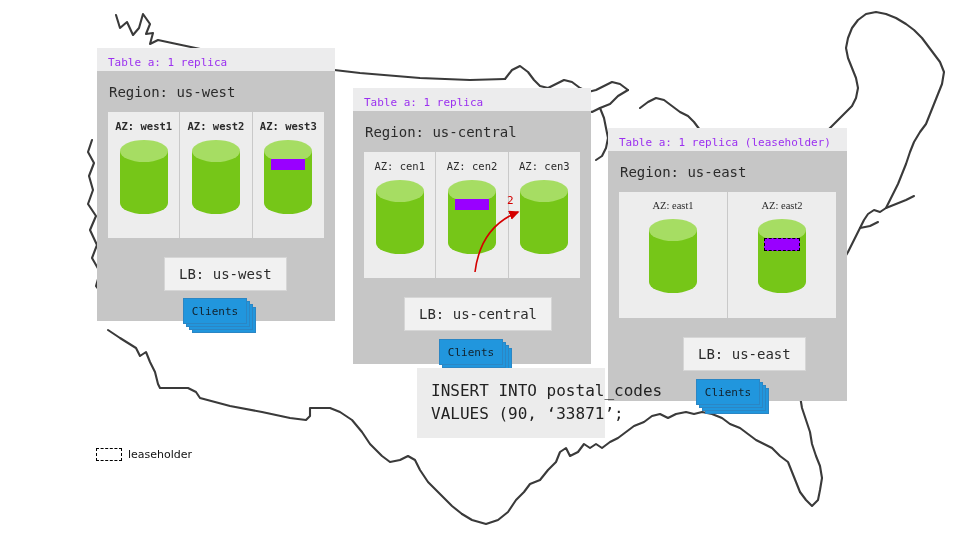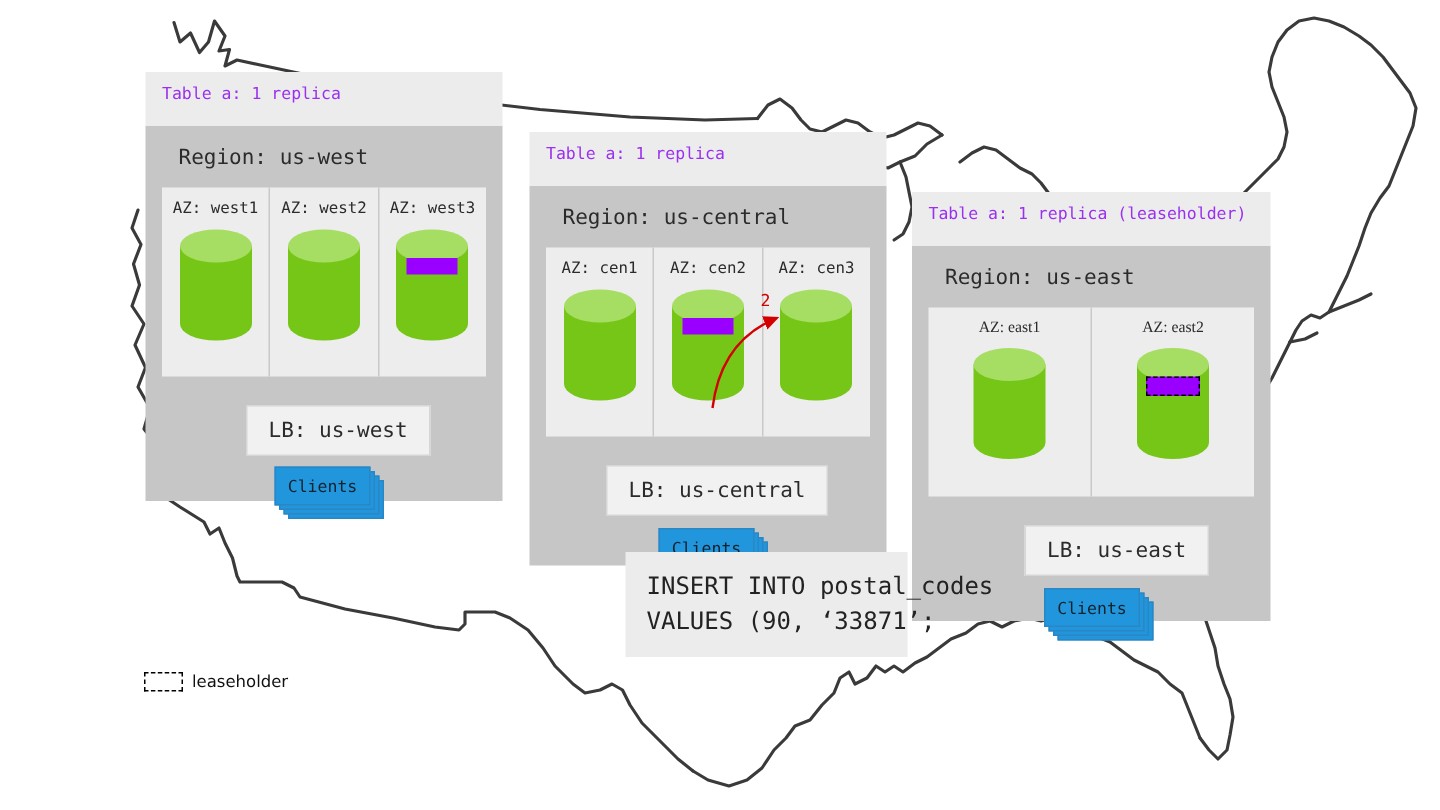--- a/index.html
+++ b/index.html
@@ -15,35 +15,34 @@
   
   #map-layer{position:absolute;left:0;top:0;width:960px;height:540px;z-index:1;}
 
   
   .region-panel{position:absolute;z-index:5;}
   .panel-title-band{
     background:#ececed;
     color:#9b30f0;
     font-size:11px;
     line-height:1;
-    padding:9px 0 16px 11px;
+    padding:9px 0 3px 11px;
     letter-spacing:0px;
     white-space:nowrap;
   }
   .panel-body{
     background:#c6c6c6;
     padding:0;
     position:relative;
   }
   .region-label{
     color:#2b2b2b;
     font-size:14px;
     padding:13px 12px 12px 12px;
     white-space:nowrap;
-    margin-left:10px;
   }
   .az-strip{
     background:#ededed;
     display:flex;
     margin:0 11px;
     position:relative;
   }
   .az-cell{
     flex:1 1 0;
     position:relative;
@@ -219,21 +218,21 @@
       <path d="M886,208 L896,204 L906,200 L914,196"></path>
       <path d="M860,228 L870,226 L878,222"></path>
     </g>
   </svg>
 
   <div class="region-panel" style="left:97px;top:48px;width:238px;">
     <div class="panel-title-band">Table a: 1 replica</div>
     <div class="panel-body" style="height:250px;">
       <div class="region-label">Region: us-west</div>
 
-      <div class="az-strip" style="height:126px;">
+      <div class="az-strip" style="height:126px;font-weight:bold;">
         <div class="az-cell">
           <span class="az-label">AZ: west1</span>
           <span class="cyl-wrap">
             <svg width="52" height="76" viewBox="0 0 52 76">
               <path d="M2,12 L2,64 A24,11 0 0 0 50,64 L50,12 Z" fill="#76c618"></path>
               <ellipse cx="26" cy="12" rx="24" ry="11" fill="#a6dd63"></ellipse>
             </svg>
           </span>
         </div>
         <div class="az-cell">

